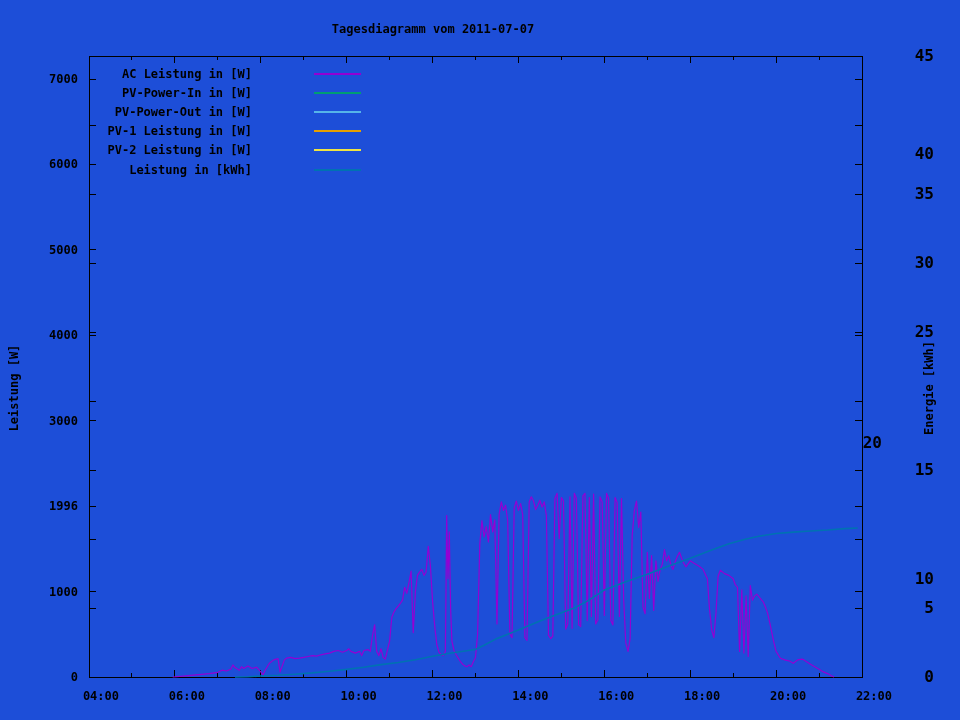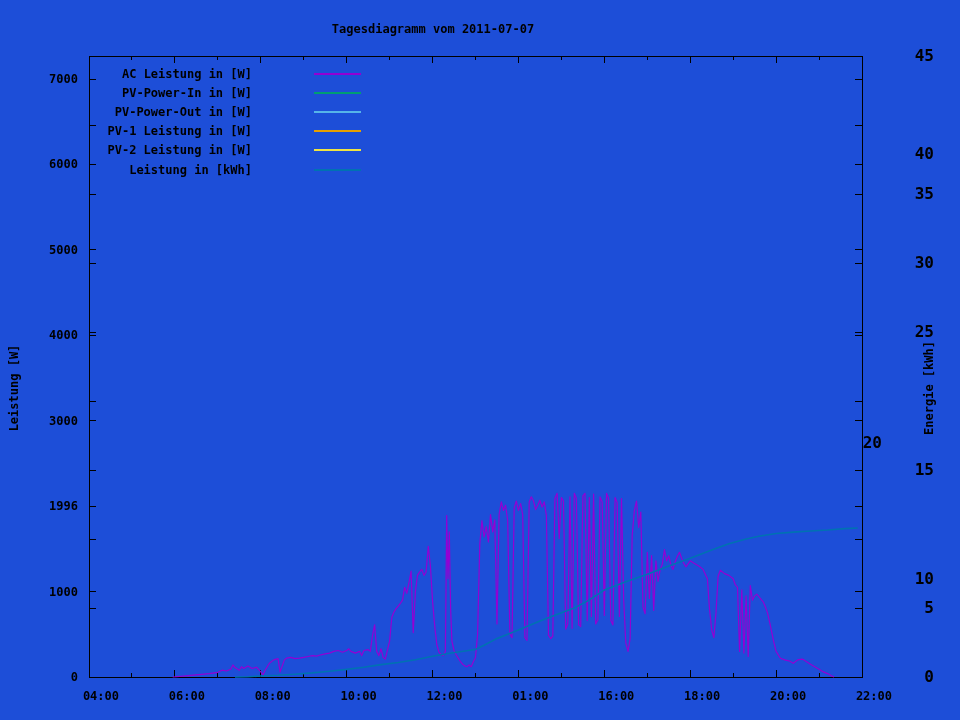--- a/index.html
+++ b/index.html
@@ -142,21 +142,21 @@
         <span class="legend-label">Leistung in [kWh]</span>
         <span class="legend-line" style="background: rgb(0, 114, 178);"></span>
       </div>
     </div>
   <div id="labels">
       <div class="tick-x" style="left: 59px; top: 689px;">04:00</div>
       <div class="tick-x" style="left: 144.889px; top: 689px;">06:00</div>
       <div class="tick-x" style="left: 230.778px; top: 689px;">08:00</div>
       <div class="tick-x" style="left: 316.667px; top: 689px;">10:00</div>
       <div class="tick-x" style="left: 402.556px; top: 689px;">12:00</div>
-      <div class="tick-x" style="left: 488.444px; top: 689px;">01:00</div>
+      <div class="tick-x" style="left: 488.444px; top: 689px;">14:00</div>
       <div class="tick-x" style="left: 574.333px; top: 689px;">16:00</div>
       <div class="tick-x" style="left: 660.222px; top: 689px;">18:00</div>
       <div class="tick-x" style="left: 746.111px; top: 689px;">20:00</div>
       <div class="tick-x" style="left: 832px; top: 689px;">22:00</div>
       <div class="tick-y" style="left: 16px; top: 669px;">0</div>
       <div class="tick-y" style="left: 16px; top: 583.58px;">1000</div>
       <div class="tick-y" style="left: 16px; top: 498.161px;">1996</div>
       <div class="tick-y" style="left: 16px; top: 412.741px;">3000</div>
       <div class="tick-y" style="left: 16px; top: 327.322px;">4000</div>
       <div class="tick-y" style="left: 16px; top: 241.902px;">5000</div>

